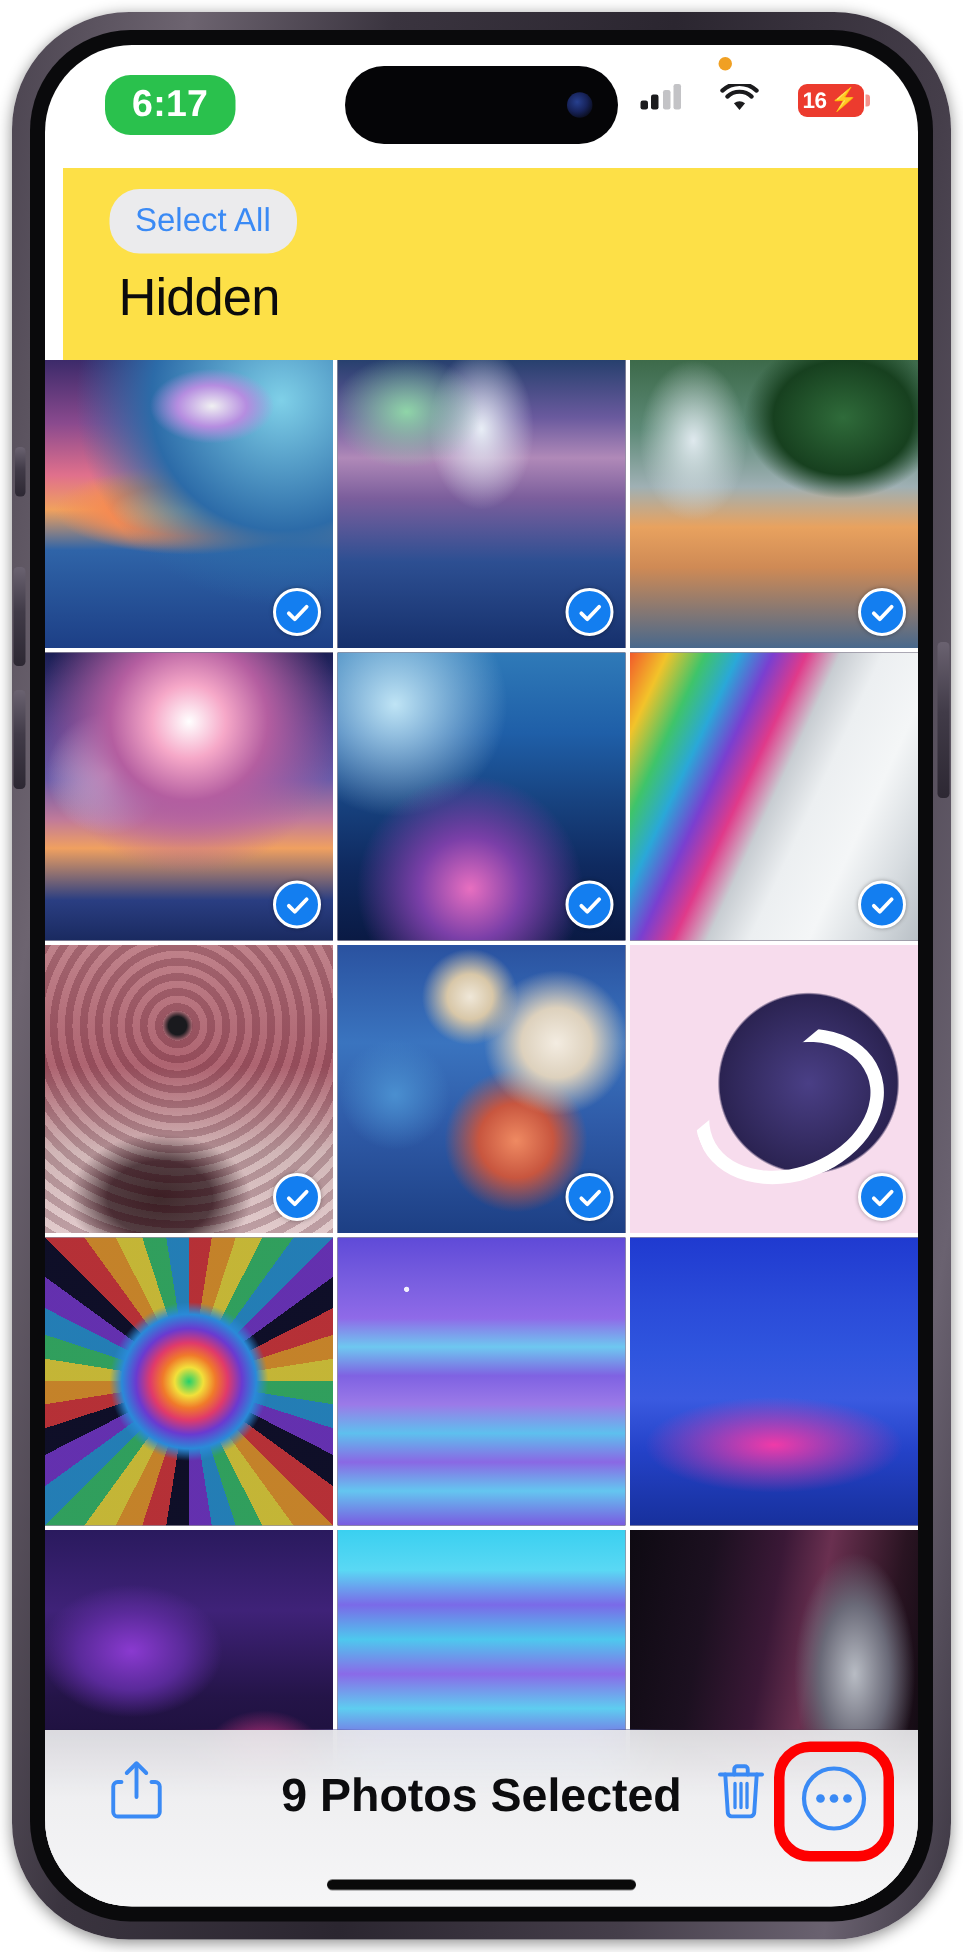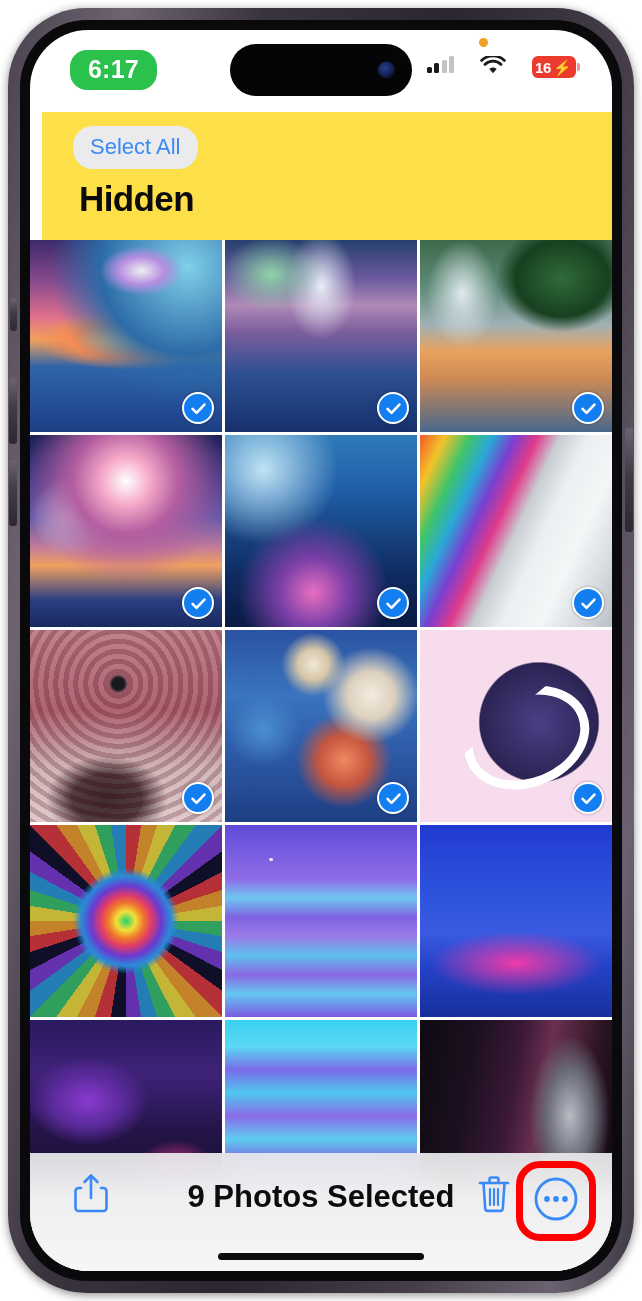--- a/index.html
+++ b/index.html
@@ -121,21 +121,21 @@
     font-size: 22px;
     padding: 8px 17px 9px;
     border-radius: 20px;
     cursor: pointer;
     white-space: nowrap;
   }
   #select-all-button { left: 31px; }
   #cancel-button { right: 31px; }
   #page-title {
     position: absolute; left: 37px; top: 67px;
-    font-size: 35px; font-weight: bold; color: #0b0b0d;
+    font-size: 35px; font-weight: normal; color: #0b0b0d;
     letter-spacing: -.6px;
   }
 
   
   #photo-grid {
     position: absolute;
     top: 210px; left: 0; width: 582px; bottom: 0;
     display: grid;
     grid-template-columns: repeat(3, 1fr);
     gap: 3px;

